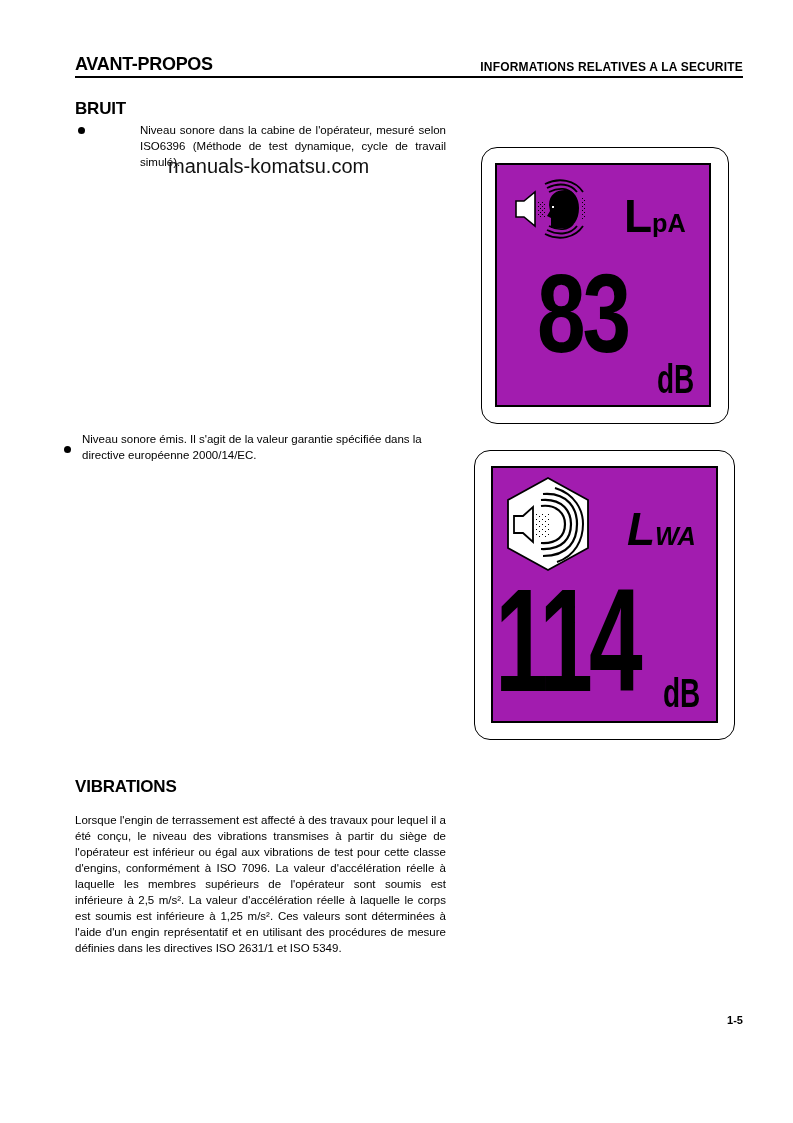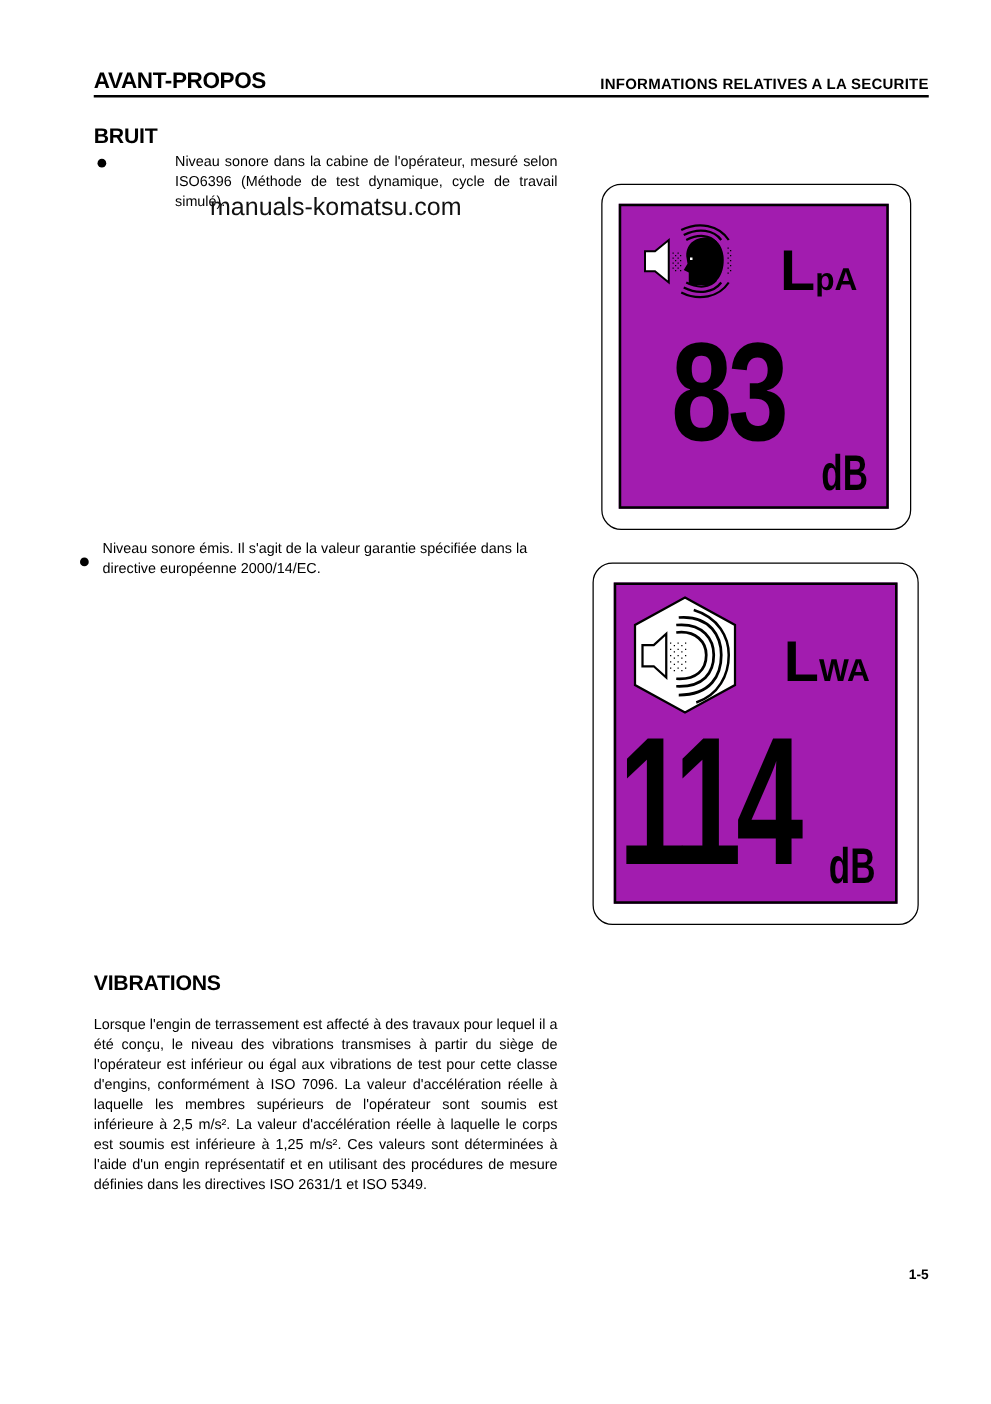--- a/index.html
+++ b/index.html
@@ -123,21 +123,21 @@
         <rect x="34" y="60" width="1" height="1"></rect>
         <rect x="37" y="58" width="1" height="1"></rect>
         <rect x="40" y="60" width="1" height="1"></rect>
         <rect x="43" y="58" width="1" height="1"></rect>
     </g>
     <path d="M36,30 C52,28 60,38 60,48 C60,60 52,68 36,67" fill="none" stroke="#000" stroke-width="2.2"></path>
     <path d="M36,24 C58,22 66,36 66,48 C66,62 58,74 36,73" fill="none" stroke="#000" stroke-width="2.2"></path>
     <path d="M38,18 C64,16 72,34 72,48 C72,64 64,80 38,80" fill="none" stroke="#000" stroke-width="2.2"></path>
     <path d="M50,12 C70,18 78,34 78,48 C78,64 70,80 52,86" fill="none" stroke="#000" stroke-width="2"></path>
   </svg>
-  <div class="lbl" style="left:134px; top:38px; font-size:46px;">
+  <div class="lbl" style="left:134px; top:38px; font-size:46px;font-style:italic;">
     <span>L</span><span class="lbl-sub">WA</span>
   </div>
   <div class="bigval" style="left:2px; top:100px; font-size:146px; transform:scaleX(0.66); letter-spacing:-6px;">114</div>
   <div class="unit" style="left:170px; top:205px; font-size:40px; transform:scaleX(0.7);">dB</div>
 </div>
 
 <div class="abs section-title" style="left:75px; top:777px;text-align:right;">VIBRATIONS</div>
 <div class="abs para" style="left:75px; top:812px;">Lorsque l'engin de terrassement est affecté à des travaux pour lequel il a été conçu, le niveau des vibrations transmises à partir du siège de l'opérateur est inférieur ou égal aux vibrations de test pour cette classe d'engins, conformément à ISO 7096. La valeur d'accélération réelle à laquelle les membres supérieurs de l'opérateur sont soumis est inférieure à 2,5 m/s². La valeur d'accélération réelle à laquelle le corps est soumis est inférieure à 1,25 m/s². Ces valeurs sont déterminées à l'aide d'un engin représentatif et en utilisant des procédures de mesure définies dans les directives ISO 2631/1 et ISO 5349.</div>
 
 <div class="abs page-num">1-5</div>

